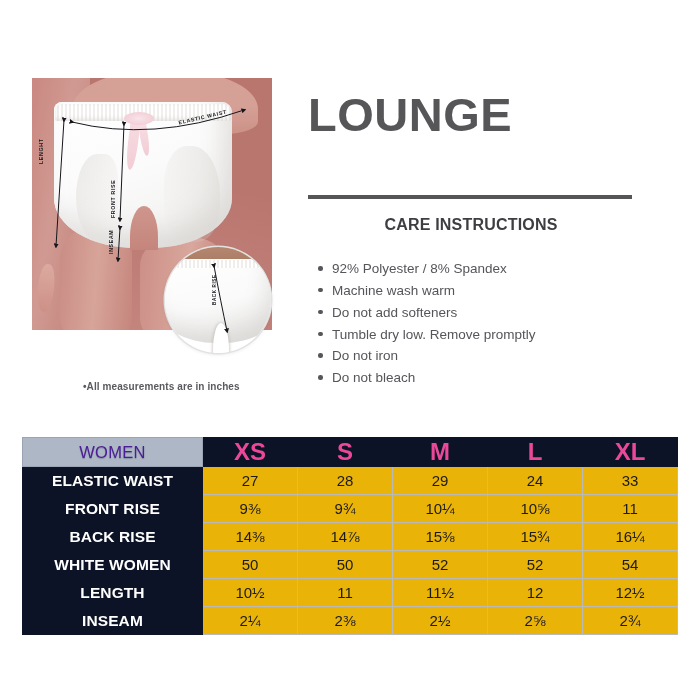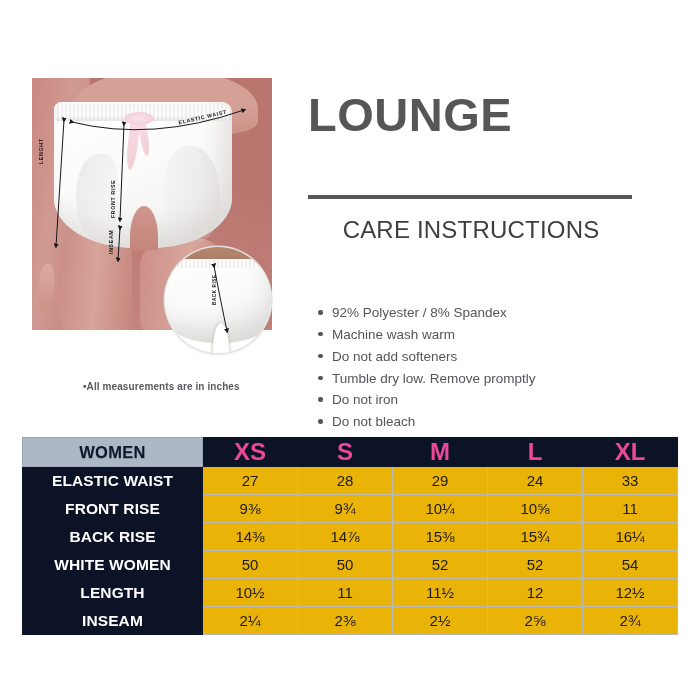--- a/index.html
+++ b/index.html
@@ -246,30 +246,29 @@
     position: absolute;
     left: 308px; top: 195px;
     width: 324px; height: 4px;
     background: #565659;
   }
   .care-title {
     position: absolute;
     left: 308px; top: 216px;
     width: 326px;
     text-align: center;
-    font-size: 24px;
-    font-weight: 400;
+    font-size: 16px;
+    font-weight: 700;
     color: #3e3e42;
     letter-spacing: .2px;
   }
   .care-list {
     position: absolute;
     left: 318px; top: 258px;
     list-style: none;
-    margin-top: 44px;
   }
   .care-list li {
     font-size: 13.5px;
     color: #55555a;
     line-height: 1.62;
     position: relative;
     padding-left: 14px;
   }
   .care-list li .bullet {
     position: absolute;
@@ -290,23 +289,23 @@
   .size-table td, .size-table th {
     border: 1px solid #b9b9b9;
     text-align: center;
     height: 28px;
     padding: 0;
   }
   .size-table col.label-col { width: 180px; }
 
   th.women-head {
     background: #adb7c6;
-    color: #0f172a;
+    color: #4c1d95;
     font-size: 16.5px;
-    font-weight: 700;
+    font-weight: 400;
     letter-spacing: .3px;
     text-shadow: 0 1px 1px rgba(60,70,90,.35);
     border-color: #9aa4b4;
   }
   th.size-head {
     background: #0d1326;
     color: #ec4899;
     font-size: 24px;
     font-weight: 700;
     border-color: #0d1326;

